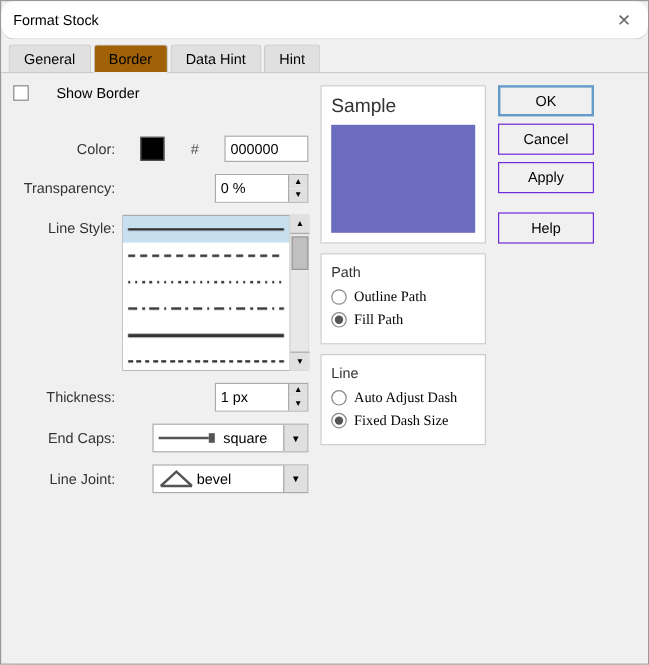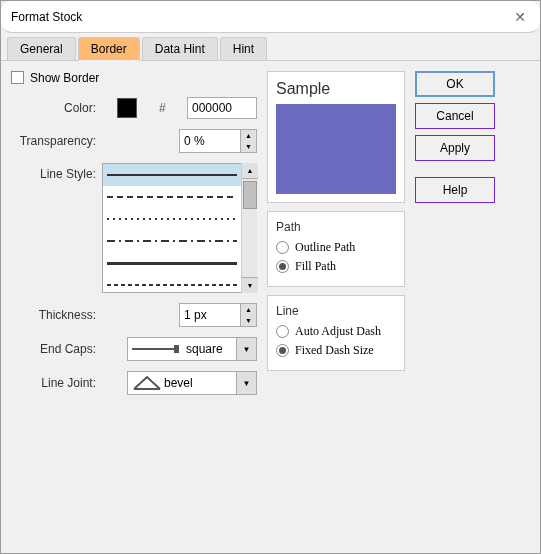--- a/index.html
+++ b/index.html
@@ -59,21 +59,21 @@
     .tab {
       padding: 4px 12px;
       cursor: pointer;
       border: 1px solid #ccc;
       border-bottom: none;
       background: #e0e0e0;
       font-size: 12px;
       border-radius: 3px 3px 0 0;
     }
     .tab.active {
-      background: #fdba74;
+      background: #a16207;
       border-bottom: 1px solid #f0f0f0;
       margin-bottom: -1px;
       position: relative;
       z-index: 1;
     }
     .content {
       display: flex;
       flex: 1;
       padding: 10px;
       gap: 10px;
@@ -86,22 +86,22 @@
     }
     .right-panel {
       width: 130px;
       display: flex;
       flex-direction: column;
       gap: 6px;
     }
     .show-border-row {
       display: flex;
       align-items: flex-start;
-      gap: 6px;
-      margin-bottom: 4px;
+      gap: 23px;
+      margin-bottom: 20px;
     }
     .checkbox {
       width: 13px;
       height: 13px;
       border: 1px solid #888;
       background: #fff;
       cursor: pointer;
     }
     .form-row {
       display: flex;

